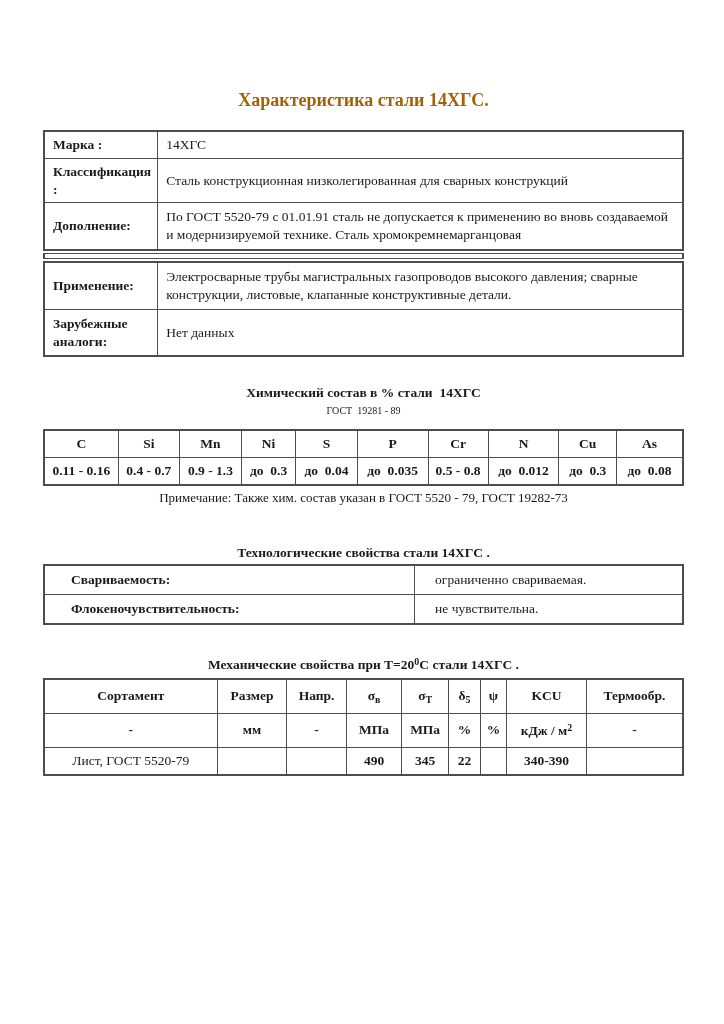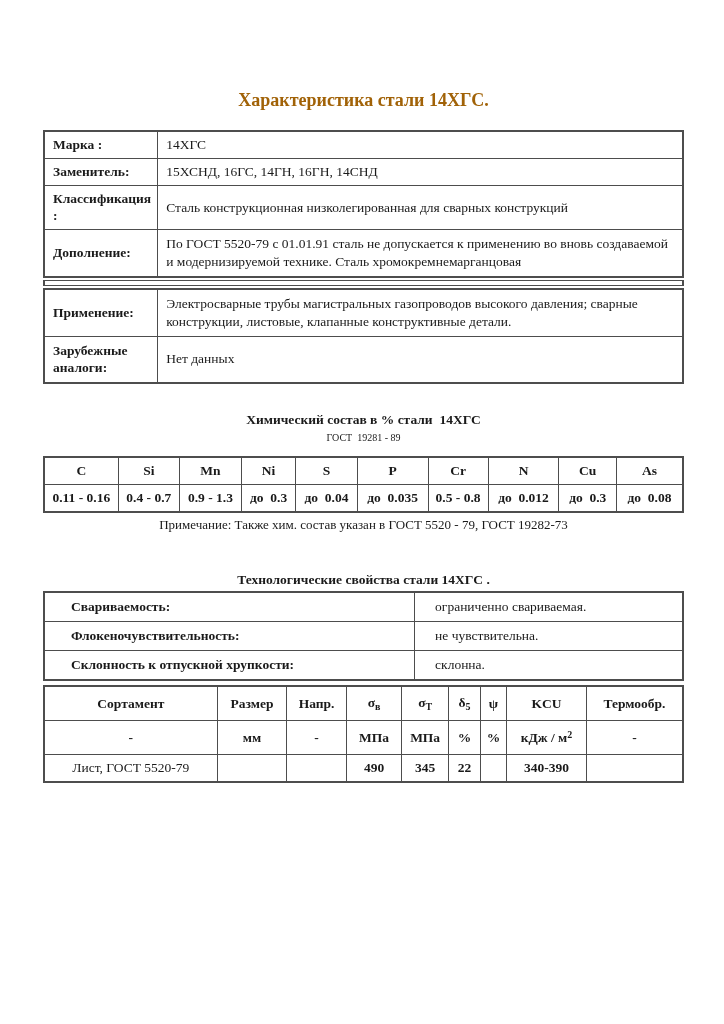--- a/index.html
+++ b/index.html
@@ -99,24 +99,20 @@
 
   <table class="info-table">
     <colgroup>
         <col class="c-label">
         <col>
       </colgroup>
     <tbody>
       <tr>
         <td class="lbl">Марка :</td>
         <td class="val">14ХГС</td>
-      </tr>
-      <tr>
-        <td class="lbl">Заменитель:</td>
-        <td class="val">15ХСНД, 16ГС, 14ГН, 16ГН, 14СНД</td>
       </tr>
       <tr>
         <td class="lbl">Классификация :</td>
         <td class="val">Сталь конструкционная низколегированная для сварных конструкций</td>
       </tr>
       <tr class="row-tall">
         <td class="lbl">Дополнение:</td>
         <td class="val">По ГОСТ 5520-79 с 01.01.91 сталь не допускается к применению во вновь создаваемой и модернизируемой технике. Сталь хромокремнемарганцовая</td>
       </tr>
     </tbody>
@@ -196,27 +192,24 @@
       </colgroup>
     <tbody>
       <tr>
         <td class="lbl">Свариваемость:</td>
         <td class="val">ограниченно свариваемая.</td>
       </tr>
       <tr>
         <td class="lbl">Флокеночувствительность:</td>
         <td class="val">не чувствительна.</td>
       </tr>
-      <tr>
-        <td class="lbl">Склонность к отпускной хрупкости:</td>
-        <td class="val">склонна.</td>
-      </tr>
-    </tbody>
-  </table>
-
+    </tbody>
+  </table>
+
+  <div class="sec-title mech-section-title"><span>Механические свойства при Т=20</span><sup>0</sup><span>С стали 14ХГС .</span></div>
 
   <table class="mech-table">
     <colgroup>
       <col style="width:27.1%">
         <col style="width:10.9%">
         <col style="width:9.3%">
       <col style="width:8.7%">
         <col style="width:7.3%">
         <col style="width:5.0%">
       <col style="width:4.1%">

